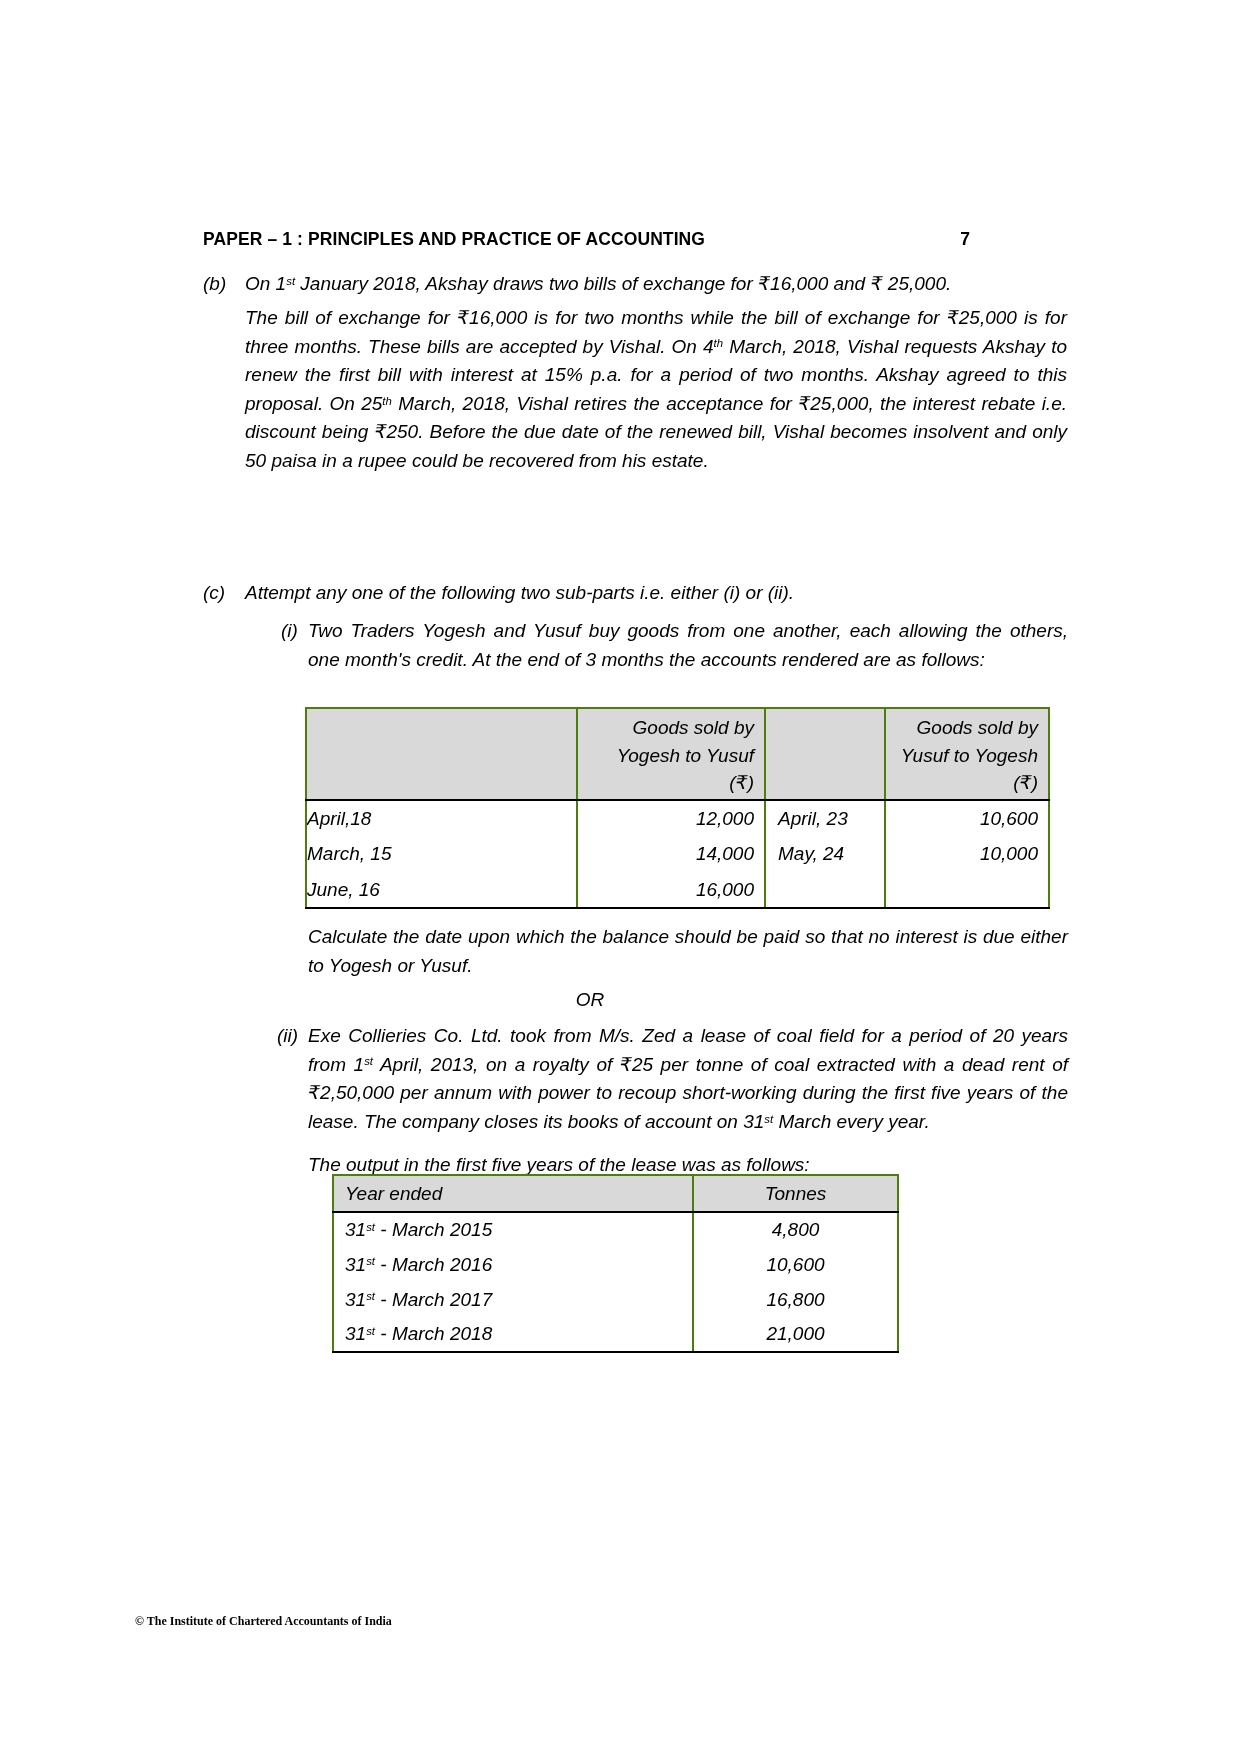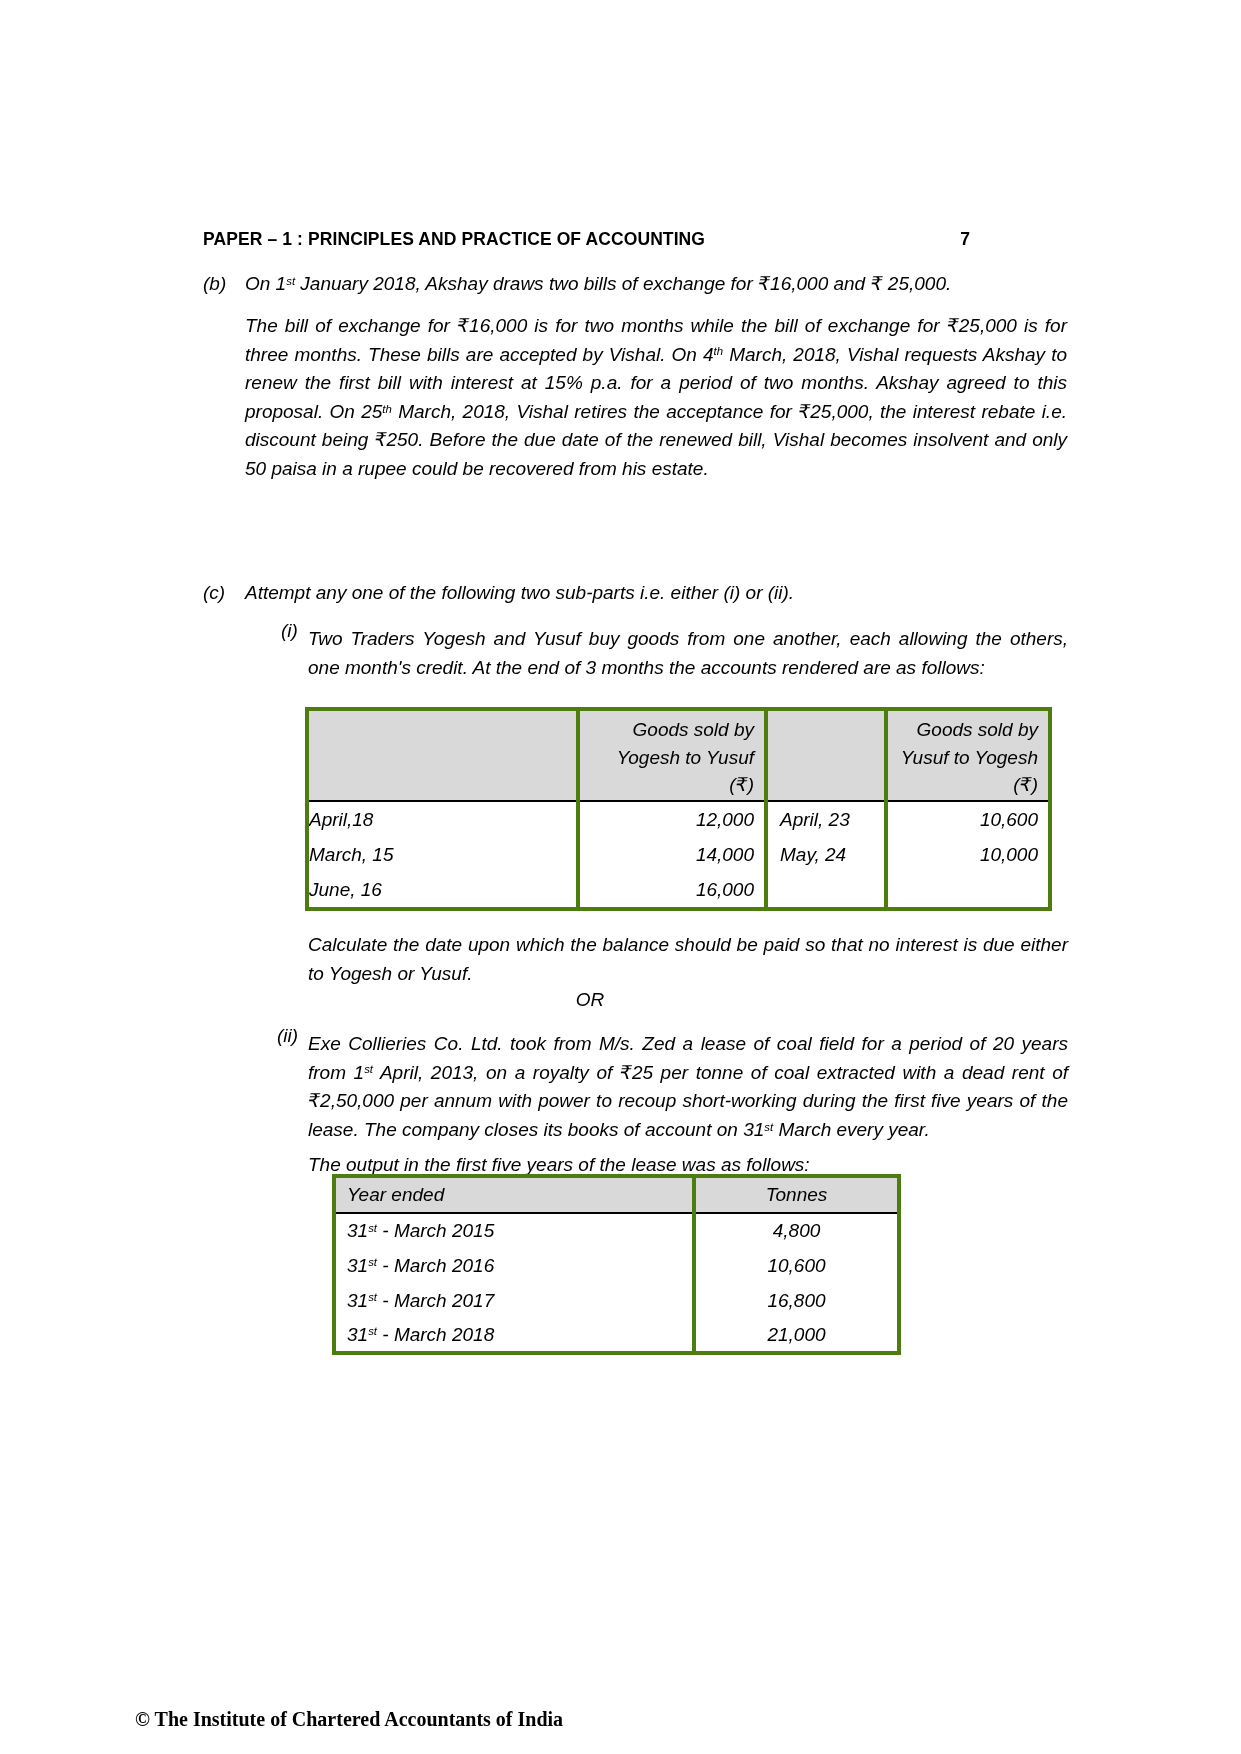--- a/index.html
+++ b/index.html
@@ -19,26 +19,26 @@
     letter-spacing: 0.1px; white-space: nowrap;
   }
   .page-num {
     position: absolute; top: 229px; left: 930px; width: 40px;
     font-weight: 700; font-size: 17.5px; text-align: right;
   }
   .blk {
     position: absolute; font-style: italic; font-size: 19px;
     line-height: 28.6px;
   }
-  .just { text-align: justify; margin-top: 8px; }
+  .just { text-align: justify; }
   .qlabel { white-space: nowrap; }
   sup { font-size: 60%; line-height: 0; position: relative; top: -0.45em; vertical-align: baseline; }
 
   table { border-collapse: collapse; table-layout: fixed; position: absolute; font-style: italic; font-size: 19px; }
-  table, td { border: 4px solid #4d7c0f; }
+  table, td { border: 2px solid #4d7c0f; }
   td { padding: 0 10px; overflow: hidden; }
   .t1 { top: 707px; left: 305px; width: 743px; }
   .t1 td.hd {
     background: #d9d9d9; height: 92px; vertical-align: top;
     padding-top: 5px; line-height: 27.5px; white-space: pre-line;
     border-bottom: 2px solid #000;
   }
   .t1 tr.body td { border-top: none; border-bottom: none; height: 36px; vertical-align: middle; }
   .t1 tr.body:last-child td { border-bottom: 2px solid #000; }
   .t1 .c1 { padding-left: 0; text-align: left; }
@@ -51,23 +51,23 @@
     background: #d9d9d9; height: 37px; vertical-align: middle;
     border-bottom: 2px solid #000;
   }
   .t2 tr.body td { border-top: none; border-bottom: none; height: 35px; vertical-align: middle; }
   .t2 tr.body:last-child td { border-bottom: 2px solid #000; }
   .t2 .c1 { padding-left: 11px; text-align: left; }
   .t2 .c2 { text-align: center; font-style: italic; }
 
   .or-line { text-align: center; font-style: italic; }
   .footer {
-    position: absolute; top: 1708px; left: 135px;
+    position: absolute; top: 1614px; left: 135px;
     font-family: "Liberation Serif", "DejaVu Serif", serif;
-    font-weight: 700; font-size: 20px; white-space: nowrap;
+    font-weight: 700; font-size: 12px; white-space: nowrap;
   }
 </style>
 </head>
 <body>
 
 <div class="page">
 
   <div class="doc-title">PAPER – 1 : PRINCIPLES AND PRACTICE OF ACCOUNTING</div>
   <div class="page-num">7</div>
 

